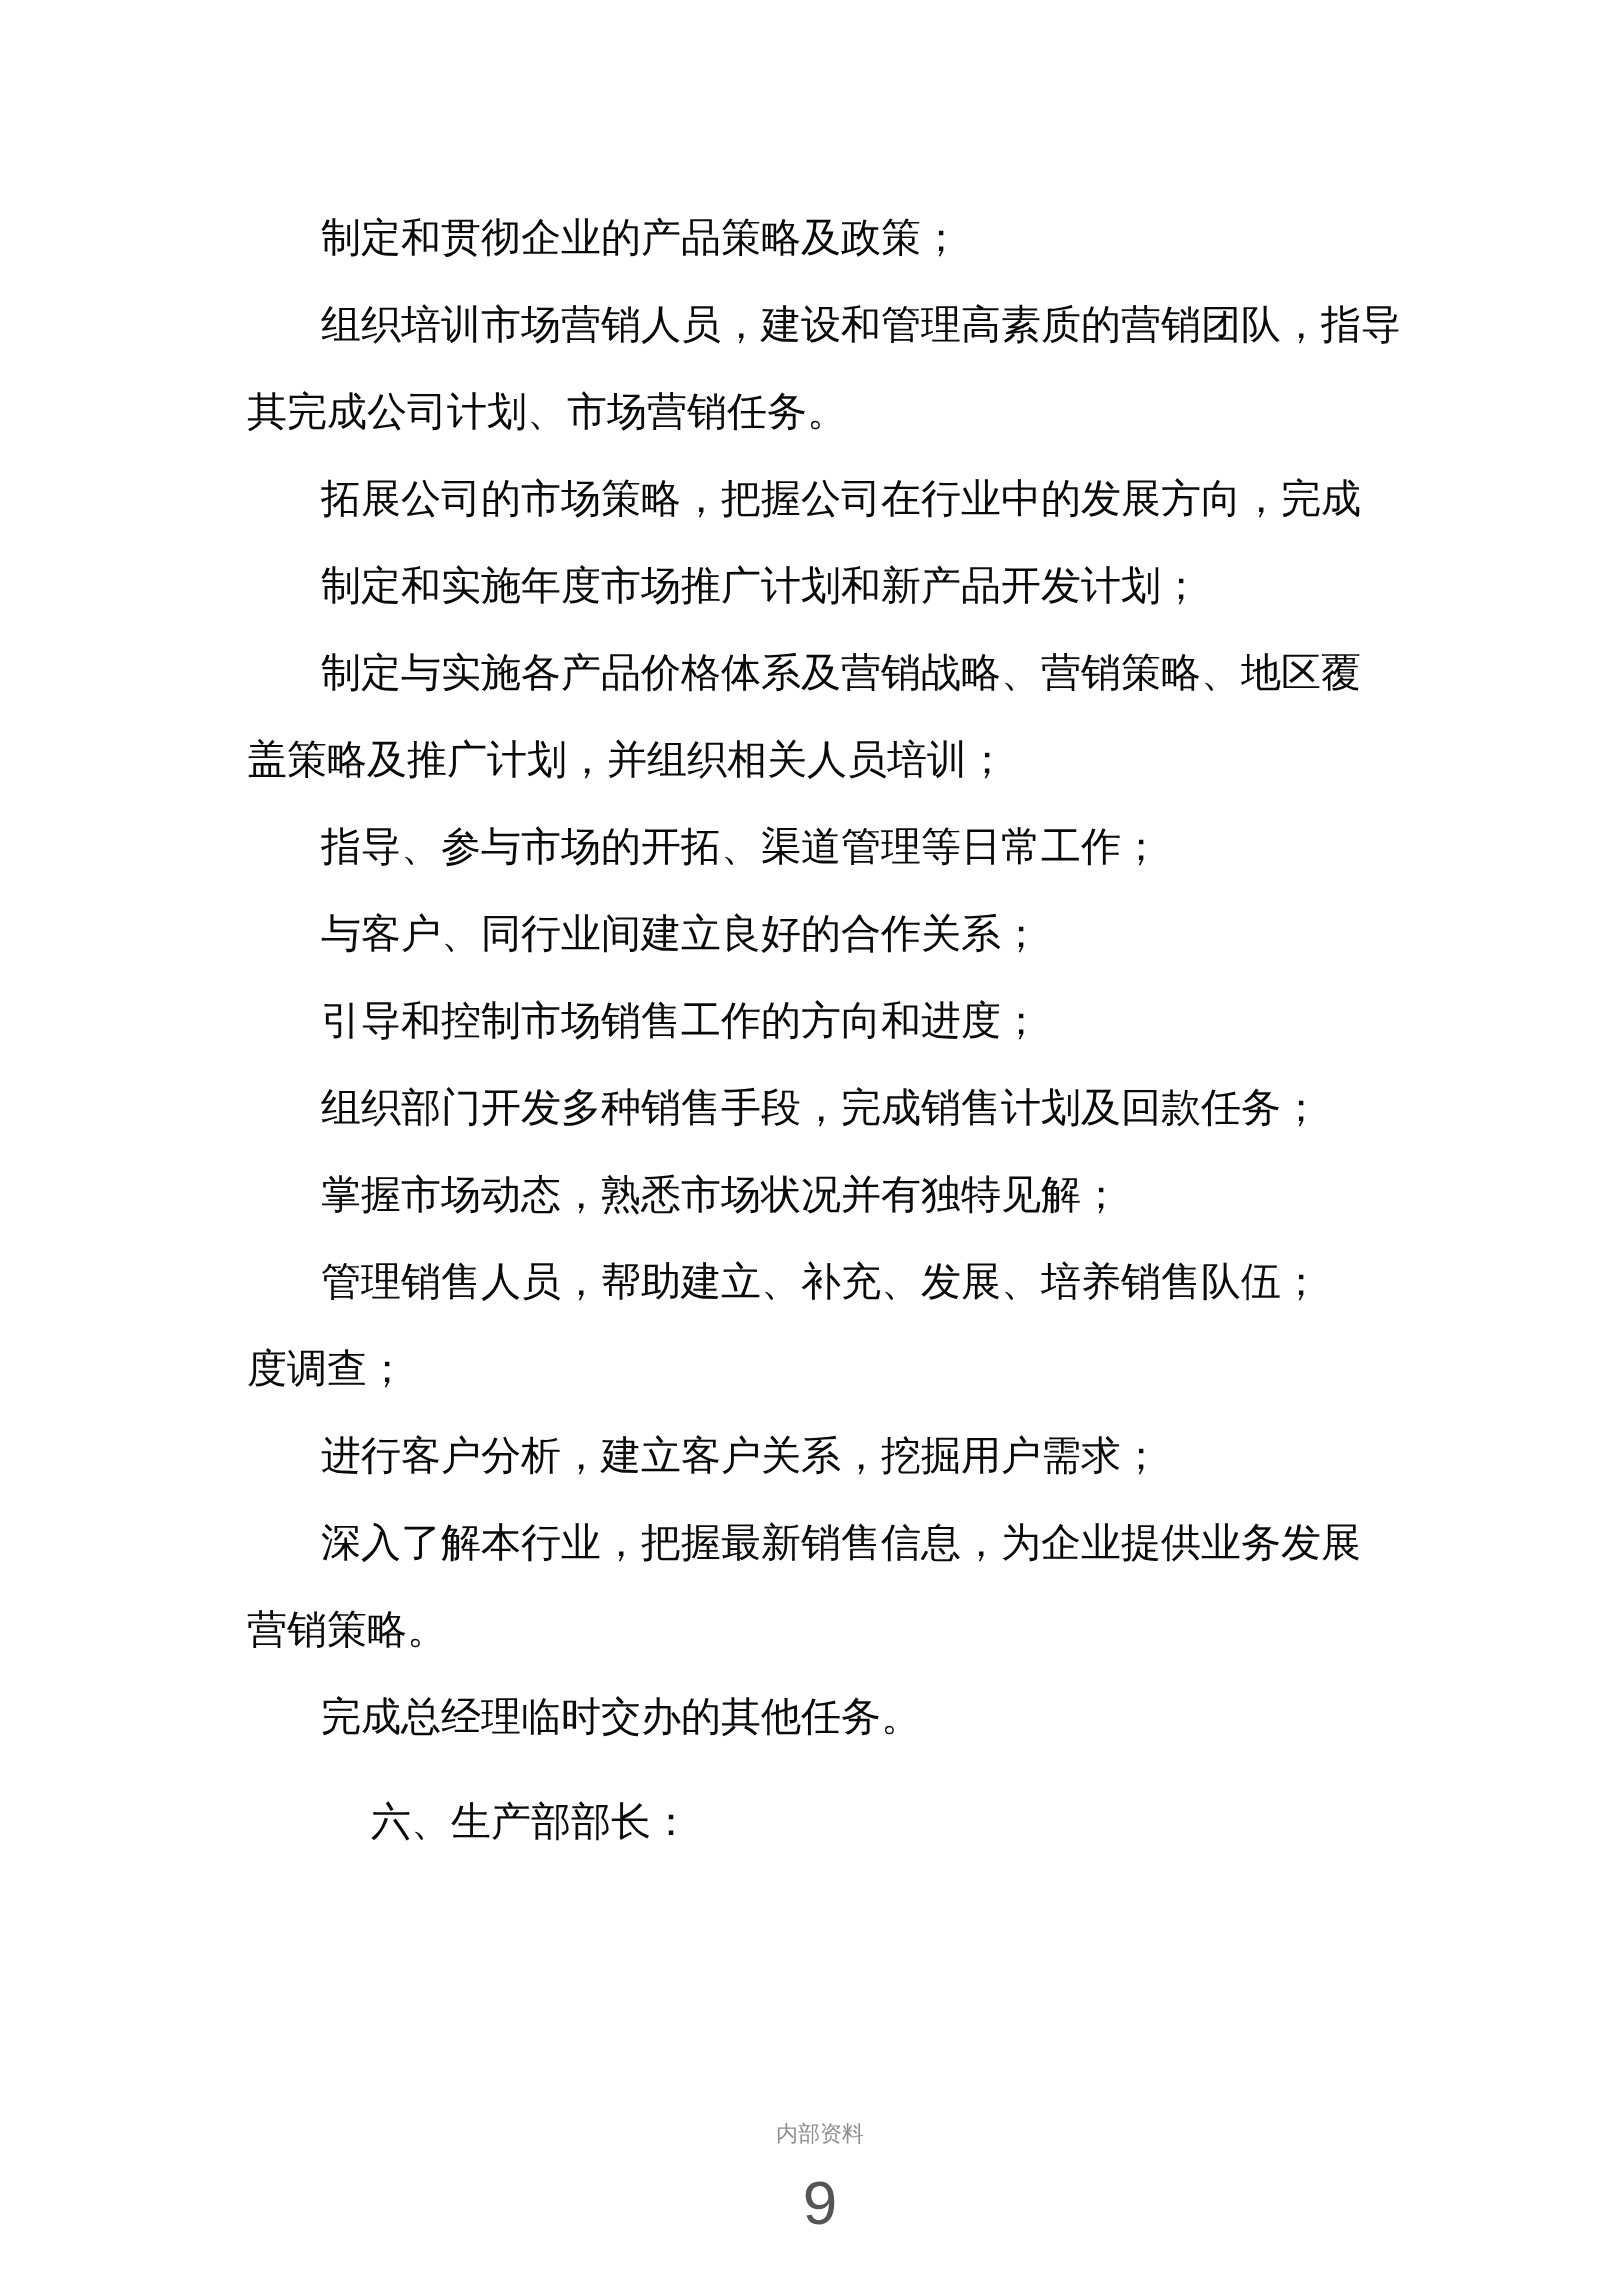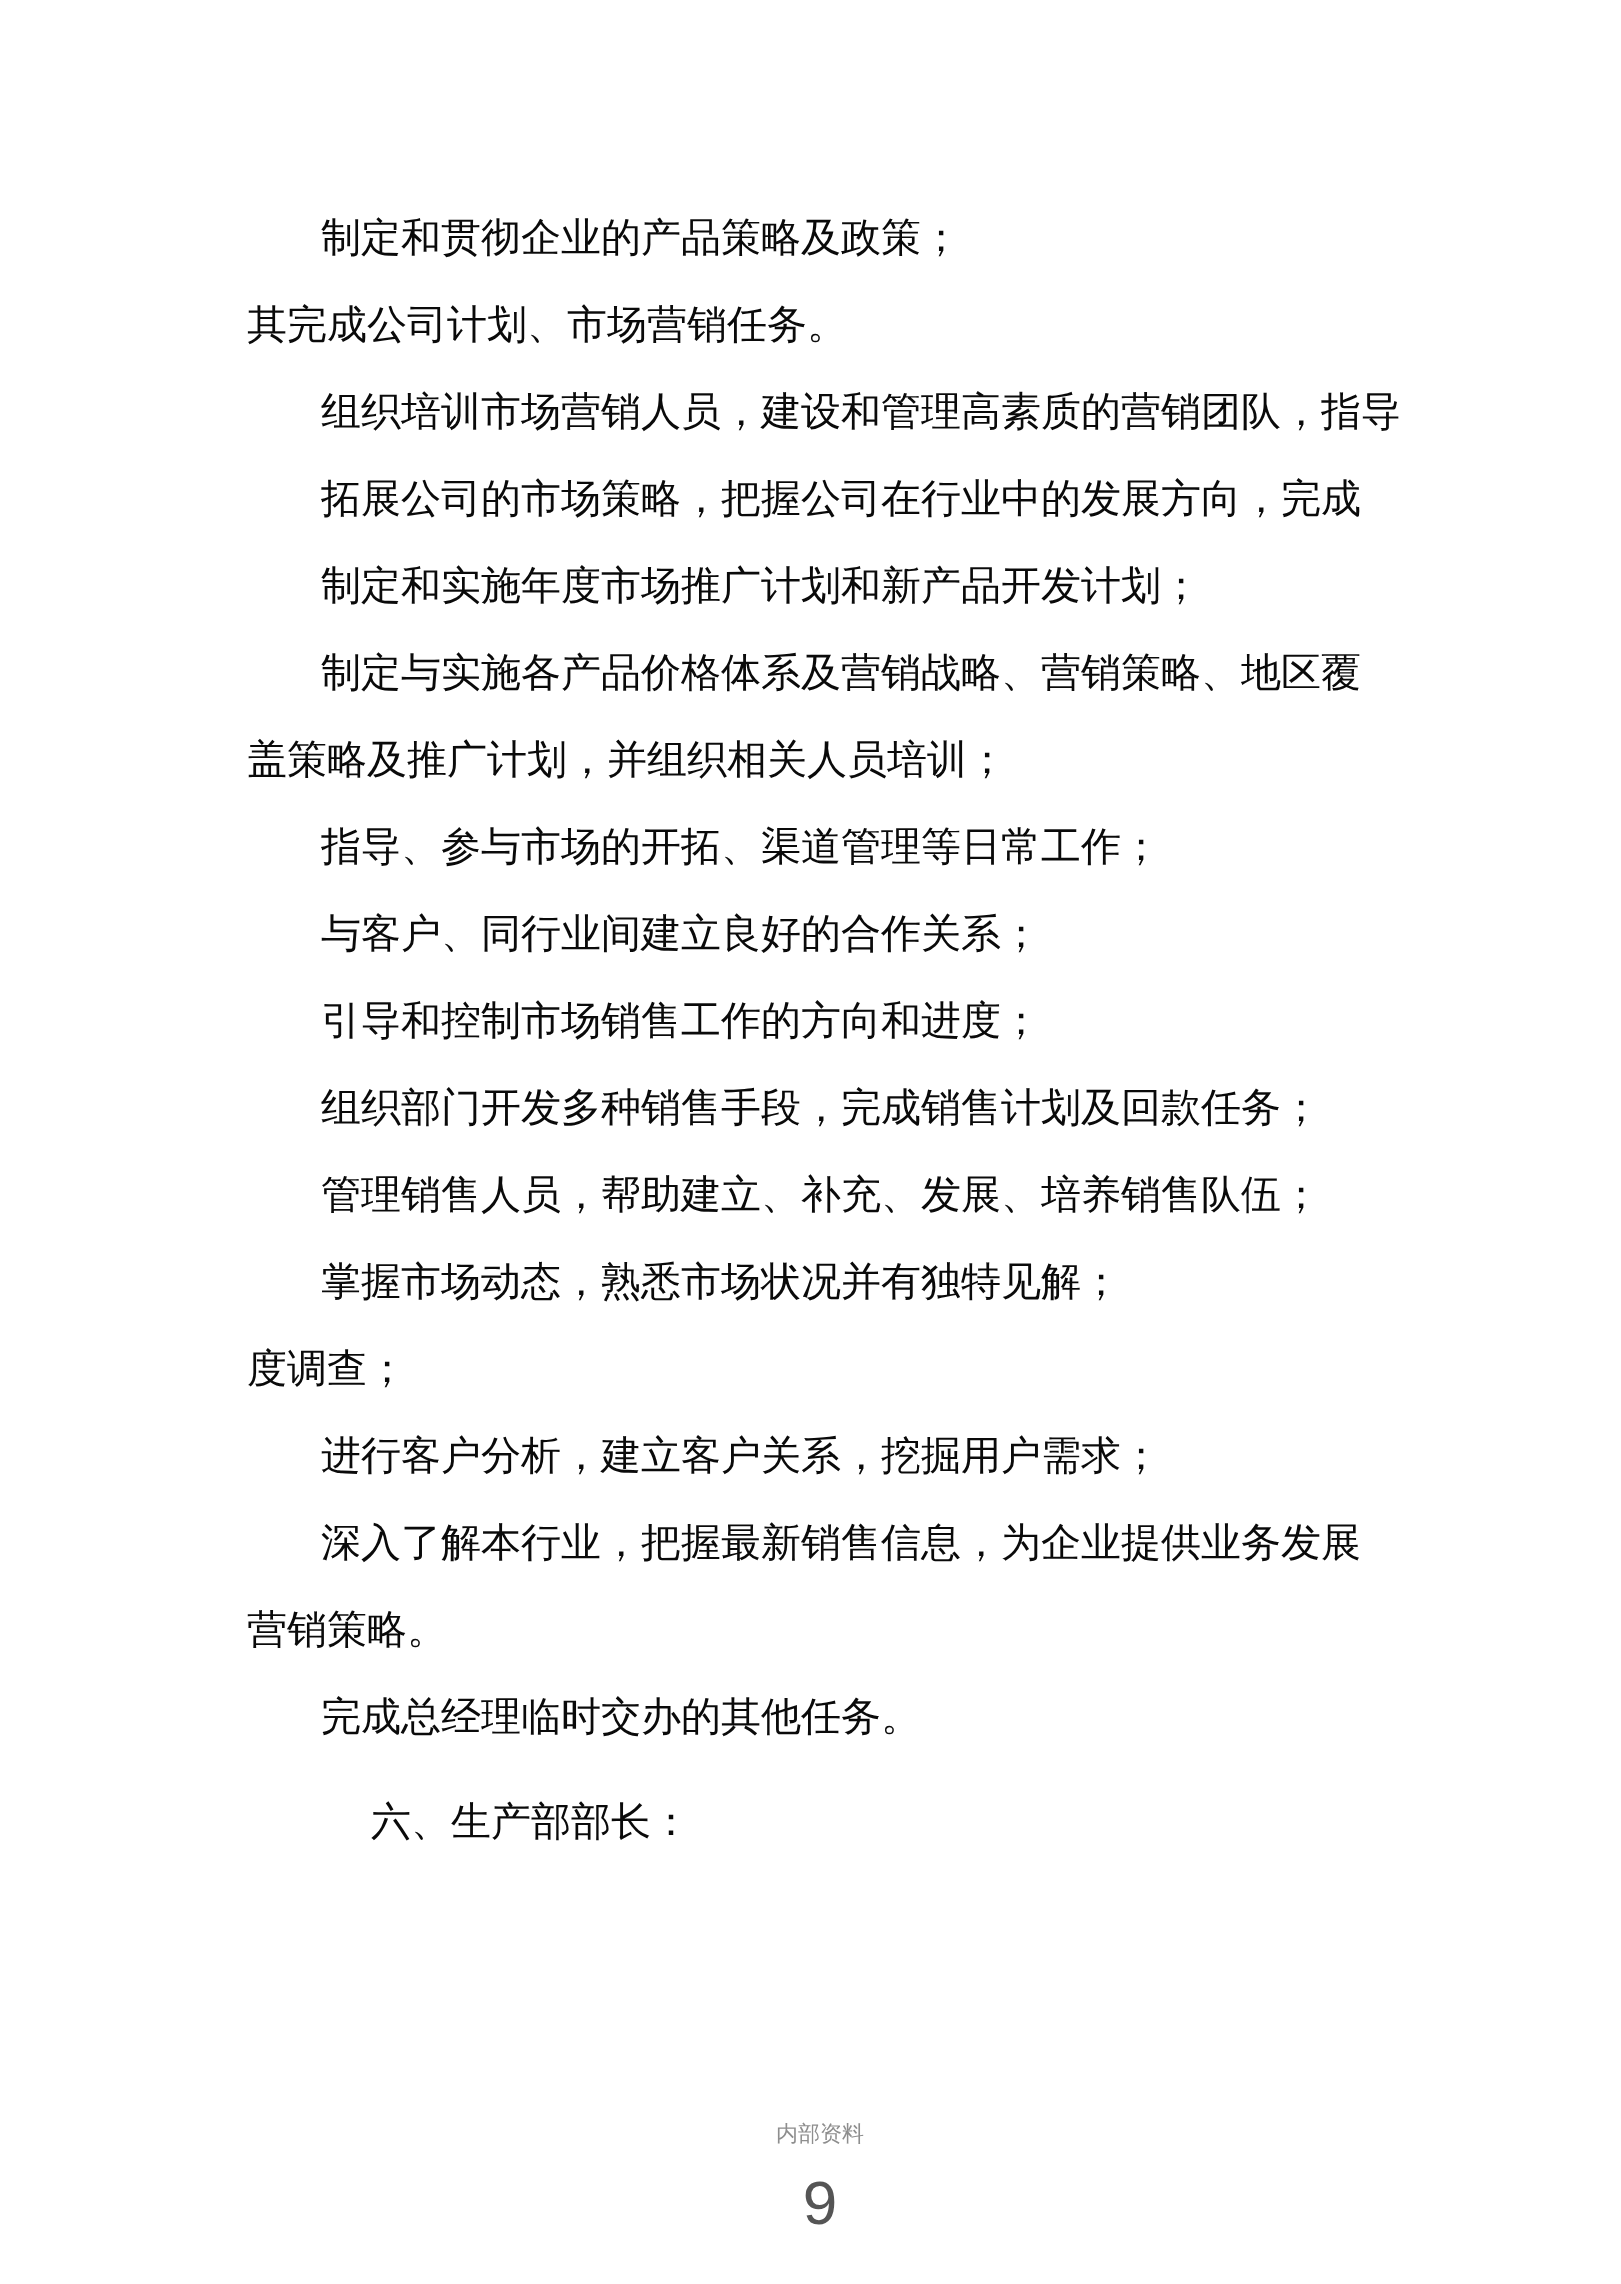--- a/index.html
+++ b/index.html
@@ -63,32 +63,32 @@
   }
 </style>
 </head>
 <body>
 
 <div class="page">
 
   <div class="doc">
     <div>
         <div class="line indent">制定和贯彻企业的产品策略及政策；</div>
+        <div class="line indent">组织培训市场营销人员，建设和管理高素质的营销团队，指导</div>
         <div class="line">其完成公司计划、市场营销任务。</div>
-        <div class="line indent">组织培训市场营销人员，建设和管理高素质的营销团队，指导</div>
         <div class="line indent">拓展公司的市场策略，把握公司在行业中的发展方向，完成</div>
         <div class="line indent">制定和实施年度市场推广计划和新产品开发计划；</div>
         <div class="line indent">制定与实施各产品价格体系及营销战略、营销策略、地区覆</div>
         <div class="line">盖策略及推广计划，并组织相关人员培训；</div>
         <div class="line indent">指导、参与市场的开拓、渠道管理等日常工作；</div>
         <div class="line indent">与客户、同行业间建立良好的合作关系；</div>
         <div class="line indent">引导和控制市场销售工作的方向和进度；</div>
         <div class="line indent">组织部门开发多种销售手段，完成销售计划及回款任务；</div>
+        <div class="line indent">掌握市场动态，熟悉市场状况并有独特见解；</div>
         <div class="line indent">管理销售人员，帮助建立、补充、发展、培养销售队伍；</div>
-        <div class="line indent">掌握市场动态，熟悉市场状况并有独特见解；</div>
         <div class="line">度调查；</div>
         <div class="line indent">进行客户分析，建立客户关系，挖掘用户需求；</div>
         <div class="line indent">深入了解本行业，把握最新销售信息，为企业提供业务发展</div>
         <div class="line">营销策略。</div>
         <div class="line indent">完成总经理临时交办的其他任务。</div>
       </div>
     <div class="heading-line">
       <span>六、</span><span class="heading-title">生产部部长：</span>
     </div>
   </div>

